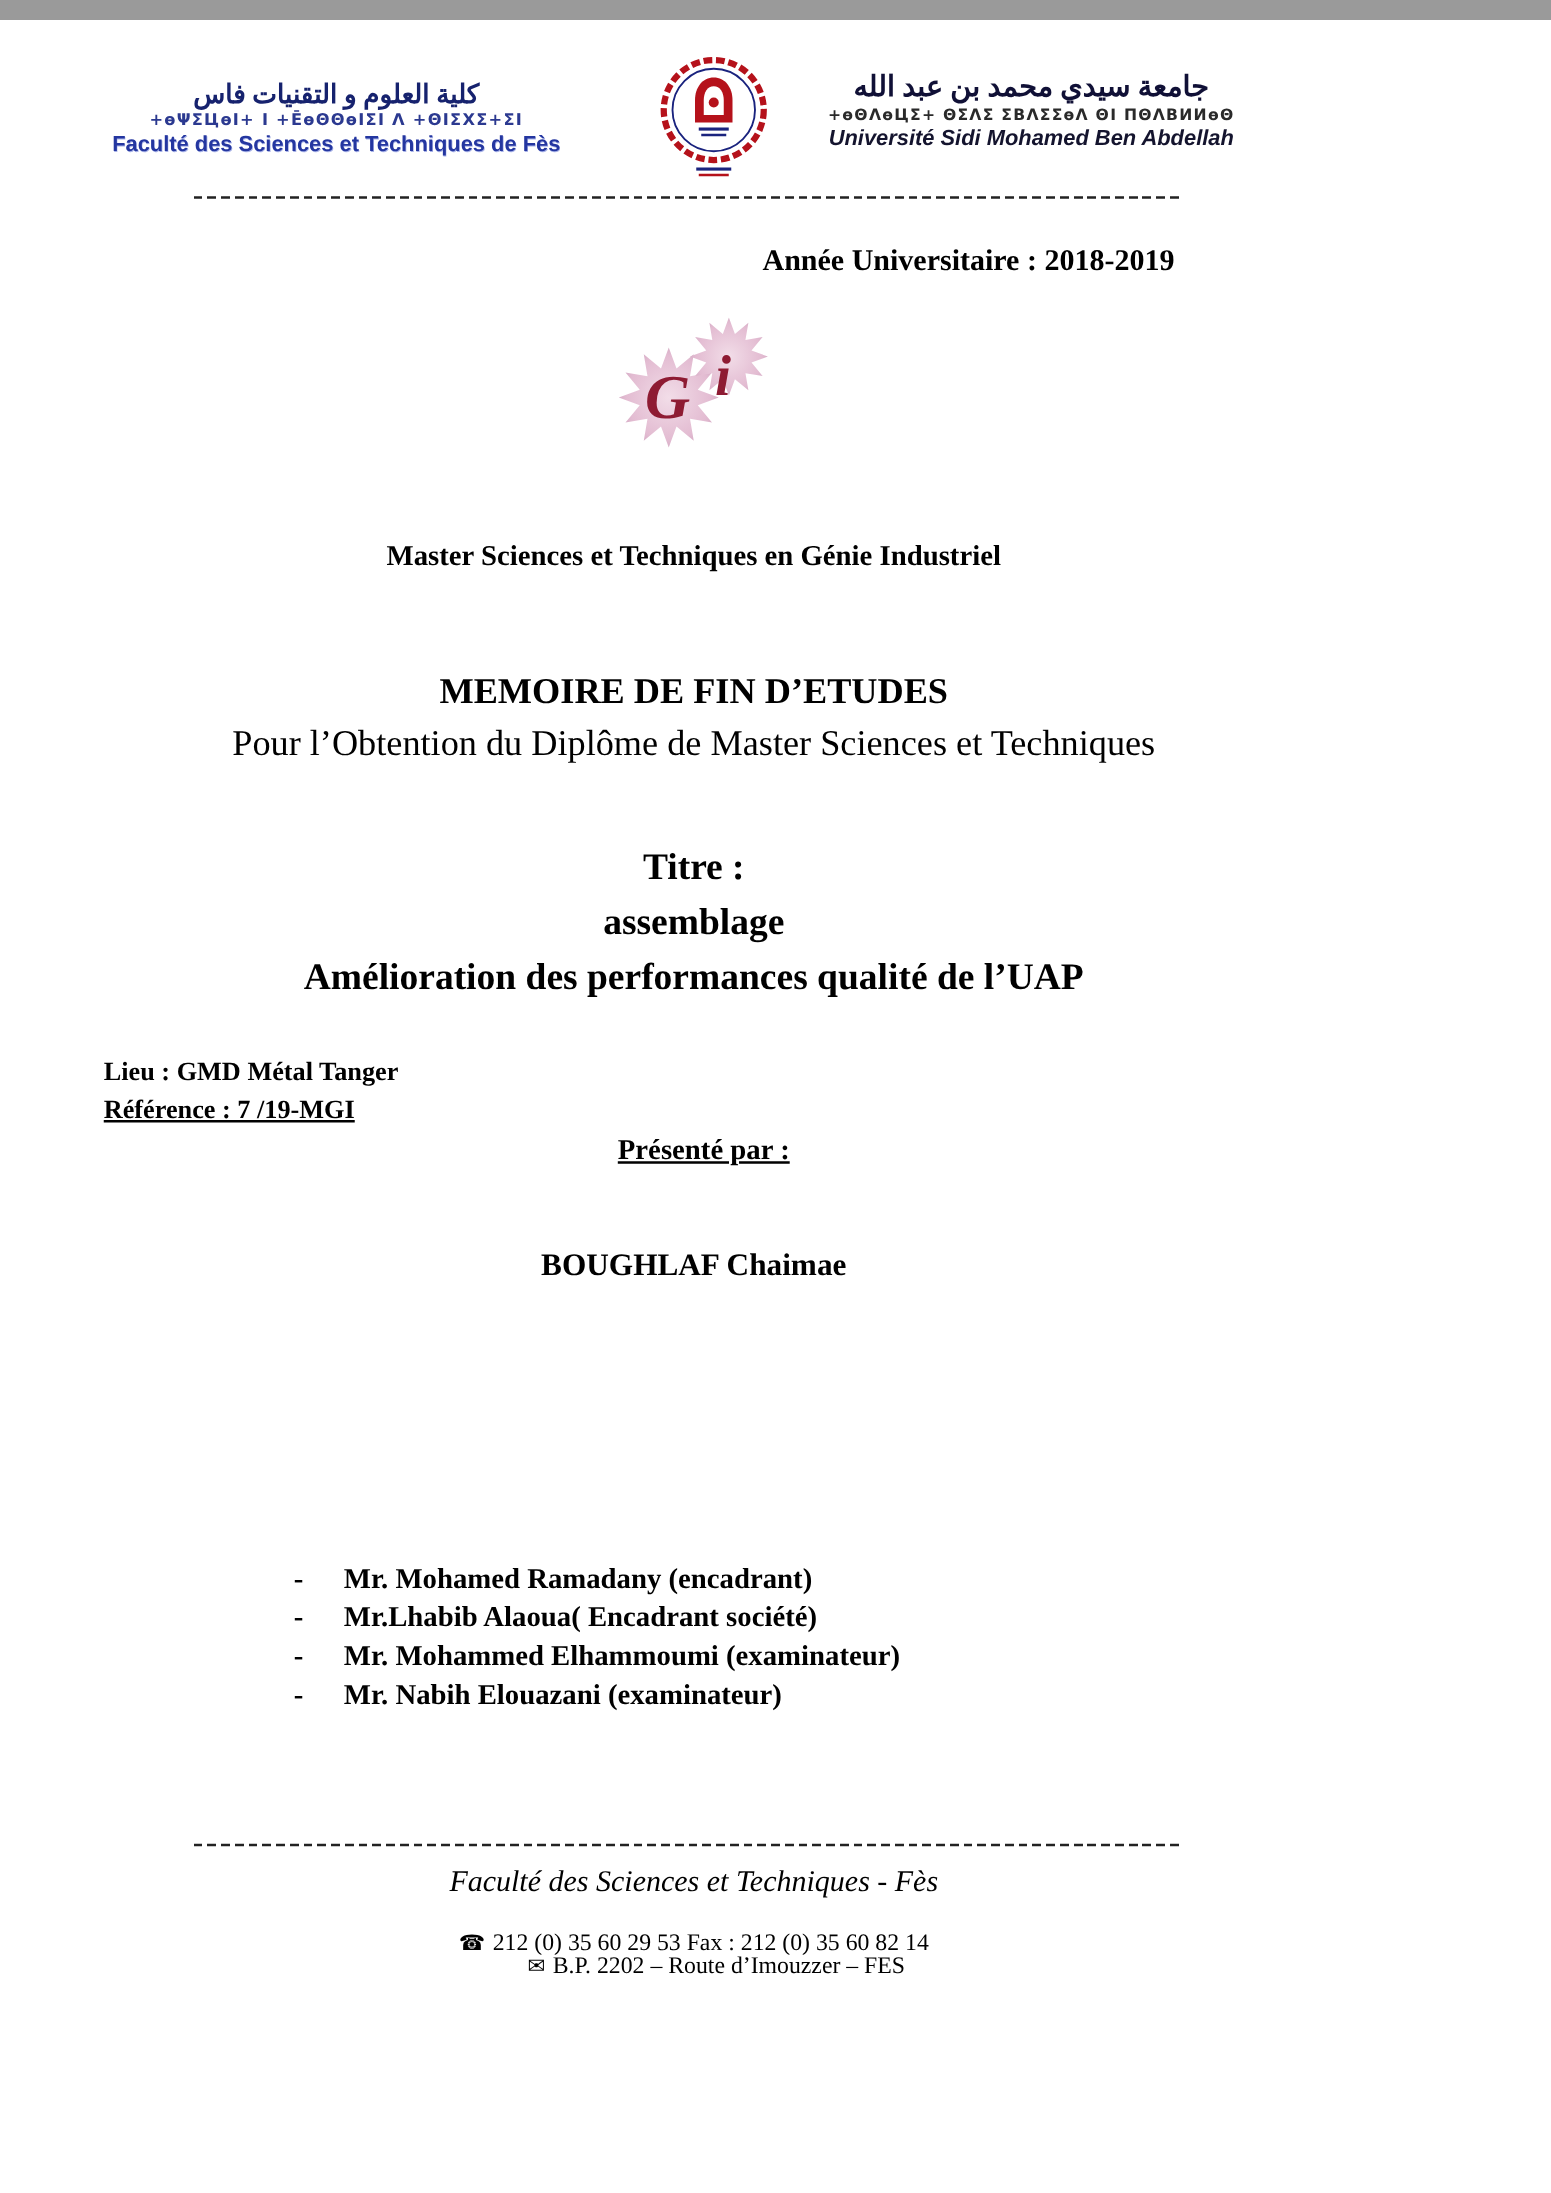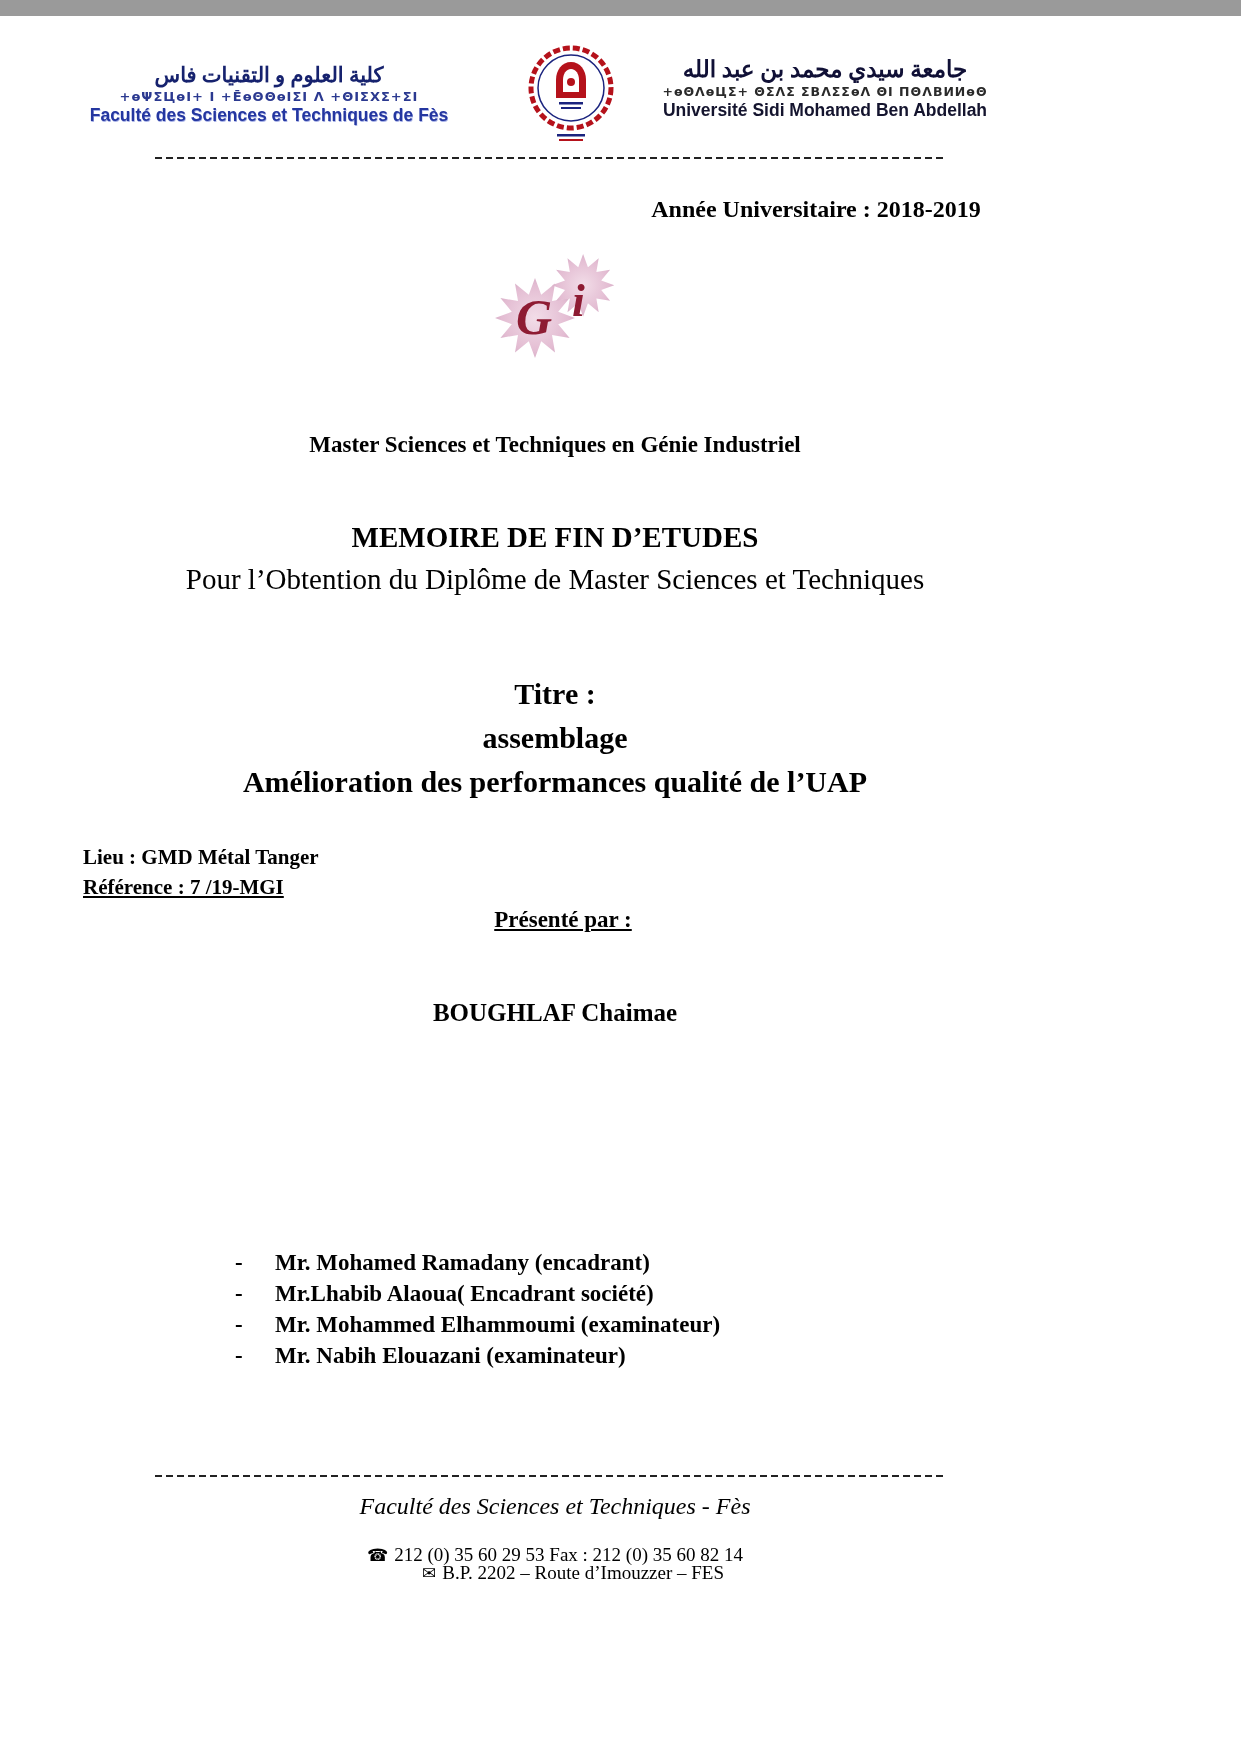--- a/index.html
+++ b/index.html
@@ -17,38 +17,38 @@
   .center-col { position:absolute; left:0; width:1110px; text-align:center; }
 
   
   .header-left { left:88px; top:46px; width:362px; text-align:center; }
   .header-right { left:634px; top:40px; width:382px; text-align:center; }
   .ar-left { font-size:21px; font-weight:bold; color:#16226e; line-height:26px; }
   .tif-left { font-size:13px; font-weight:bold; color:#2b3990; letter-spacing:1px; line-height:17px; font-family:"DejaVu Sans", sans-serif; }
   .fac-left { font-size:17.5px; font-weight:bold; color:#2436a0; font-family:"Liberation Sans", sans-serif; line-height:21px; text-shadow:0.5px 0.5px 0 #aab4e8; }
   .ar-right { font-size:23px; font-weight:bold; color:#101036; line-height:28px; }
   .tif-right { font-size:12.5px; font-weight:bold; color:#2a2a2a; letter-spacing:1px; line-height:16px; font-family:"DejaVu Sans", sans-serif; }
-  .univ-right { font-size:17.5px; font-weight:bold; color:#14142e; font-family:"Liberation Sans", sans-serif; line-height:21px; }
+  .univ-right { font-size:17.5px; font-weight:bold; color:#14142e; font-family:"Liberation Sans", sans-serif; line-height:21px;font-style:italic; }
 
   .seal { left:528px; top:20px; }
 
   .dashline {
     height:2px;
     background:repeating-linear-gradient(90deg,#222 0 7px,transparent 7px 11px);
   }
   .divider-top { left:155px; top:141px; width:792px; }
   .divider-bottom { left:155px; top:1459px; width:792px; }
 
-  .annee { left:610px; top:180px; width:412px; text-align:center; font-size:24px; font-weight:bold; }
+  .annee { left:610px; top:180px; width:412px; font-size:24px; font-weight:bold; }
 
   .gi-logo { left:490px; top:238px; }
 
   .program { top:416px; font-size:23px; font-weight:bold; }
 
-  .memoire { top:500px; font-size:29px; line-height:42px; }
+  .memoire { top:516px; font-size:29px; line-height:42px; }
   .memoire-title { font-weight:bold; }
 
   .titre { top:656px; font-size:30px; font-weight:bold; line-height:44px; }
 
   .details { left:83px; top:826px; font-size:21px; font-weight:bold; line-height:30px; text-align:left; }
   .details .u { text-decoration:underline; }
 
   .presente { top:891px; font-size:23px; font-weight:bold;padding-left:16px; }
   .presente span { text-decoration:underline; }
   .author { top:983px; font-size:25px; font-weight:bold; }

